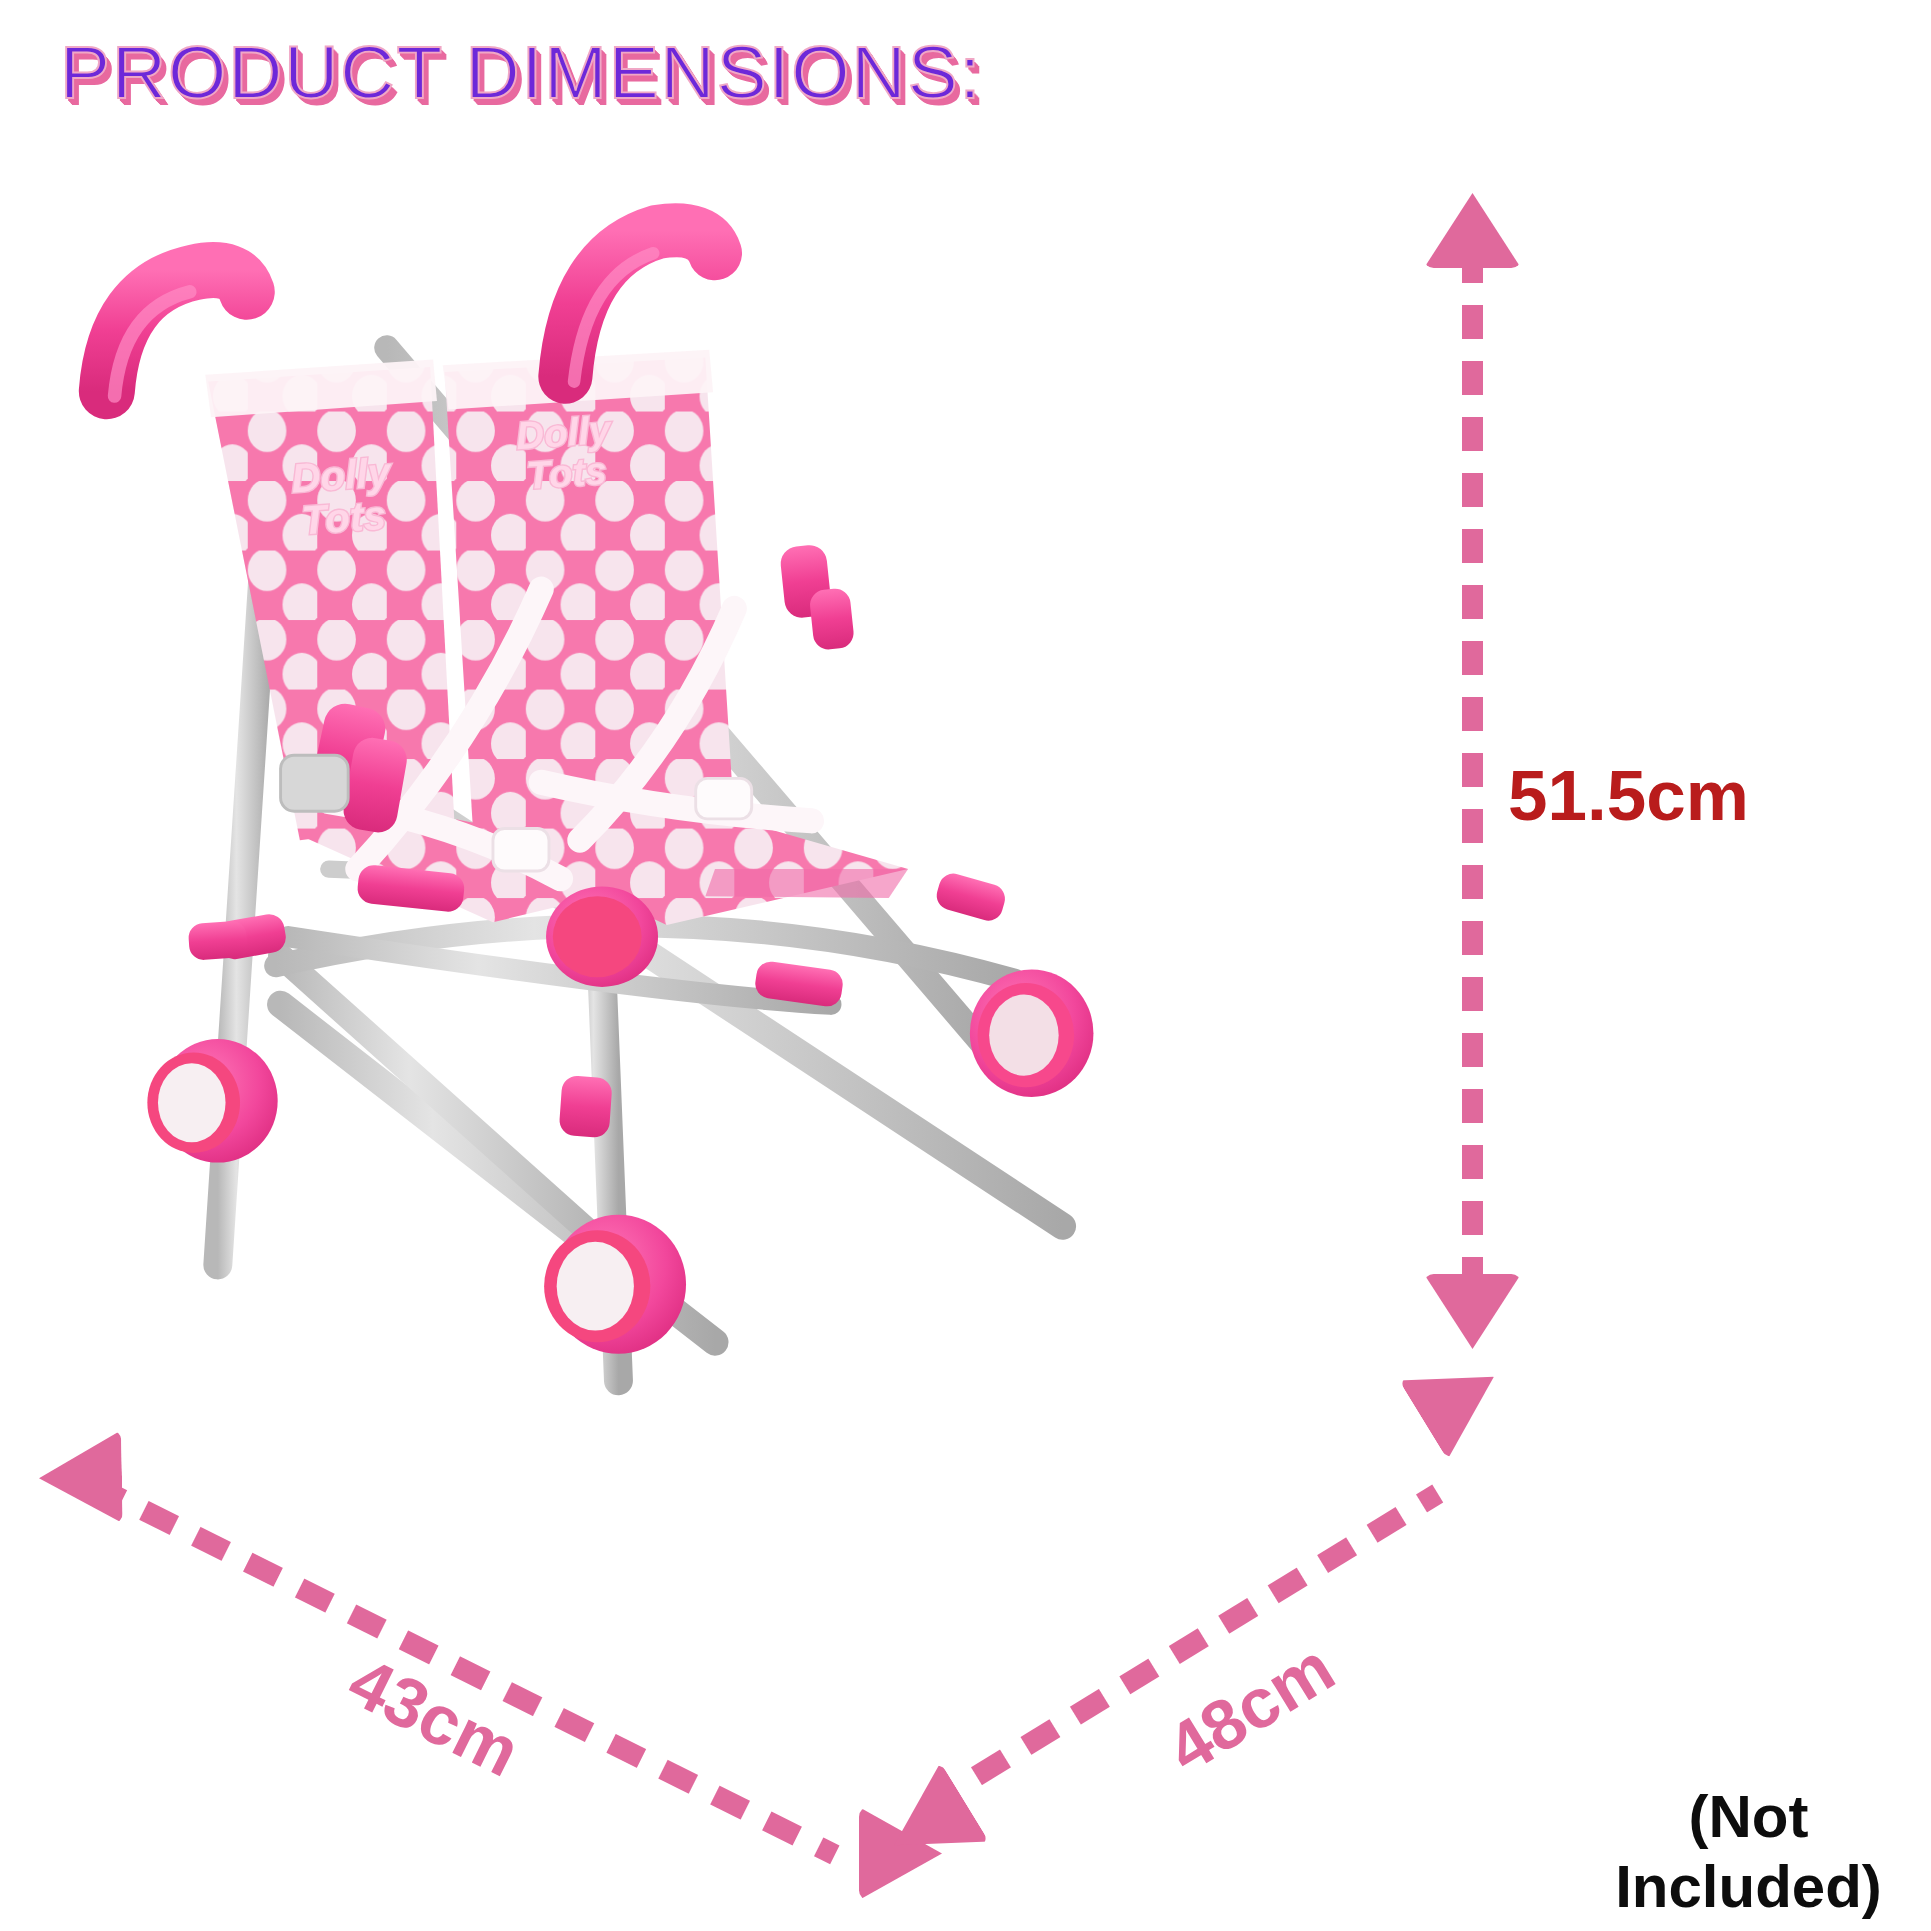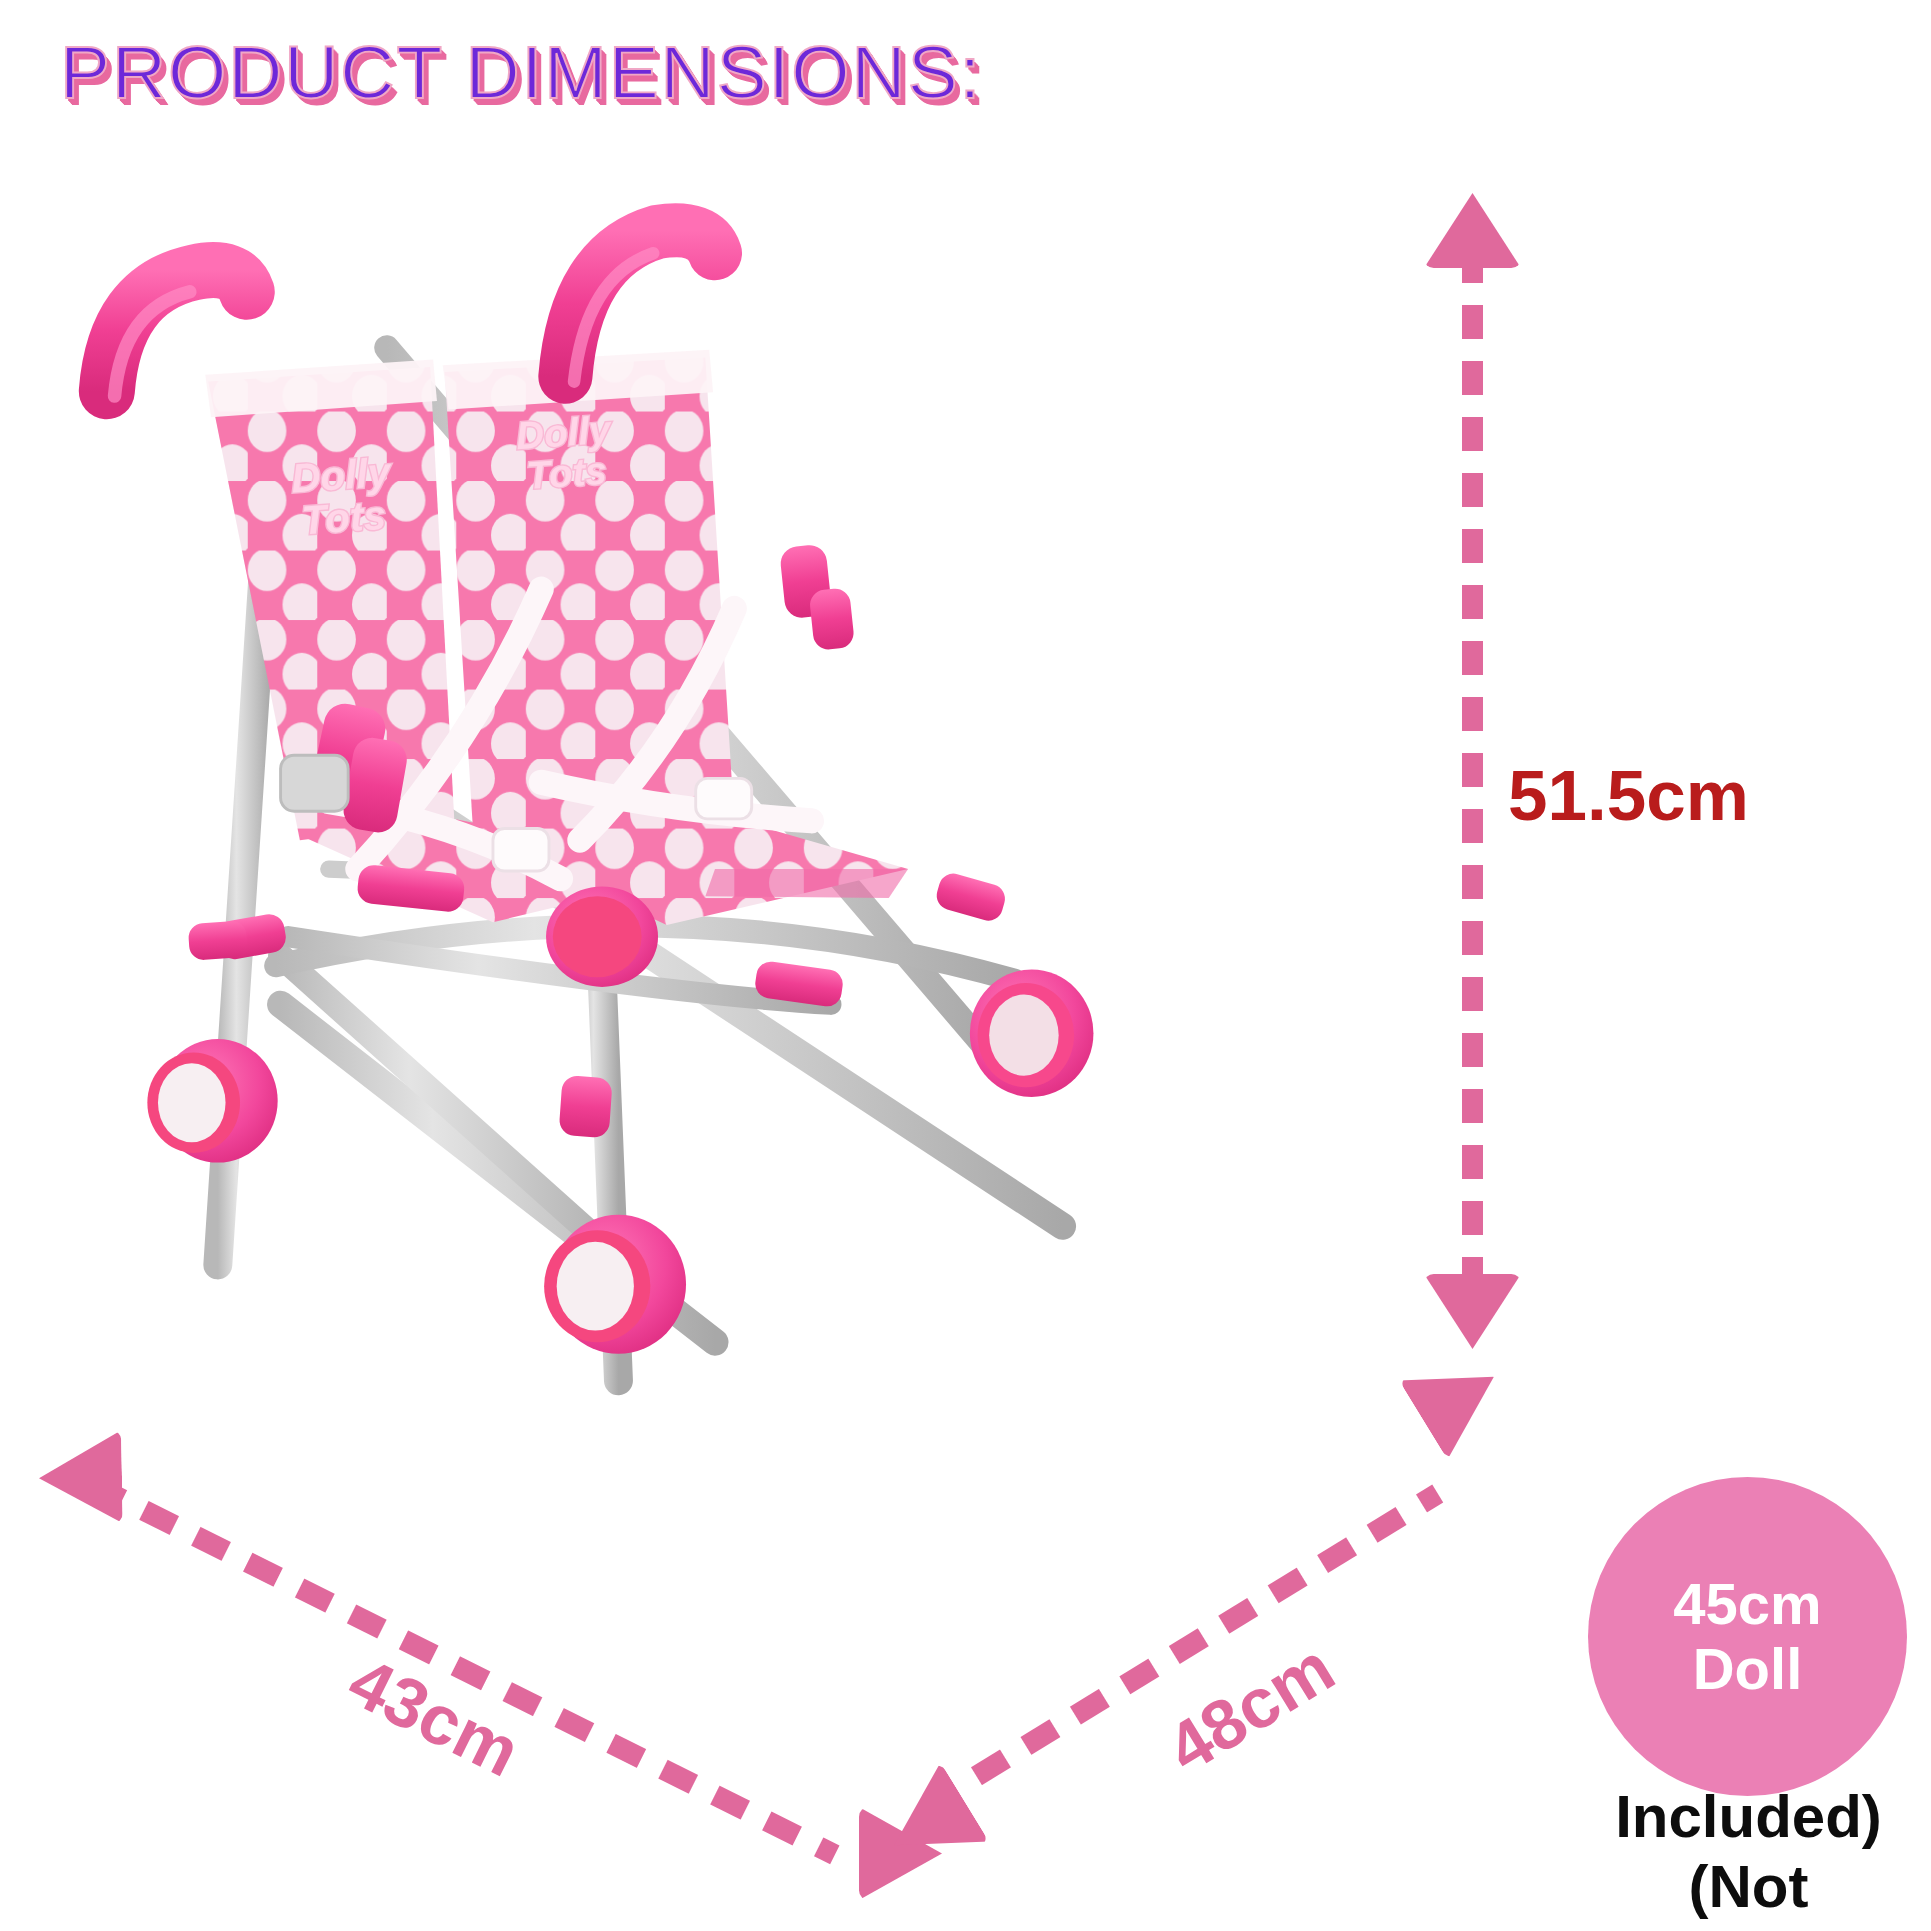--- a/index.html
+++ b/index.html
@@ -248,23 +248,19 @@
   <div id="d43-arrow"></div>
   <div id="d43-line" class="dimline"></div>
   <div id="d43-arrow-end"></div>
   <div id="d43-label">43cm</div>
 
   <div id="d48-arrow-l"></div>
   <div id="d48-line" class="dimline"></div>
   <div id="d48-arrow-r"></div>
   <div id="d48-label">48cm</div>
 
-  <div id="badge">
-    <div class="bl">45cm</div>
-    <div class="bl">Doll</div>
+  <div id="notinc">
+    <div>(Not</div>
+    <div>Included)</div>
   </div>
-  <div id="notinc">
-    <div>Included)</div>
-    <div>(Not</div>
-  </div>
 
 </div>
 
 
 </body></html>

